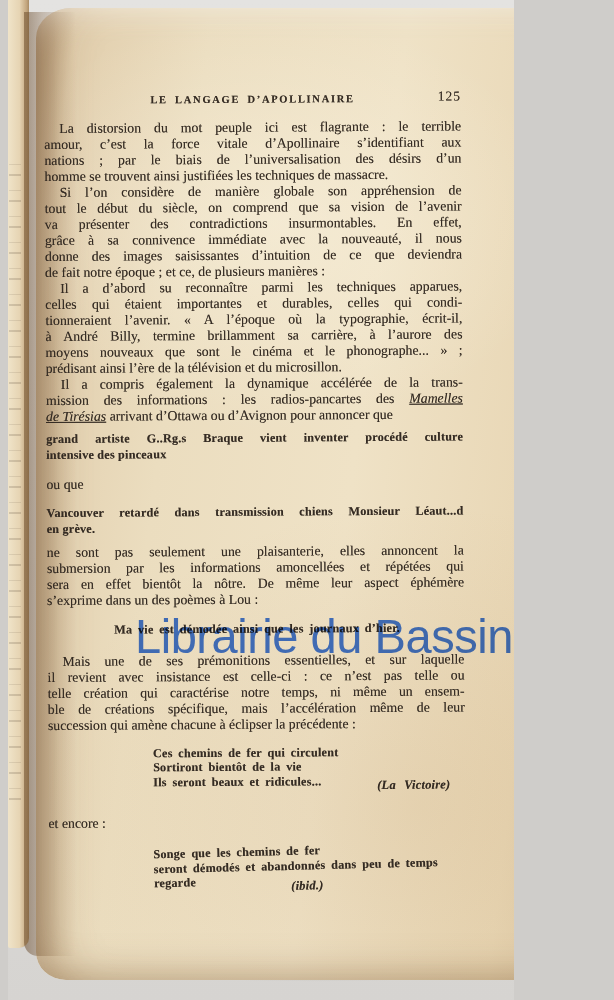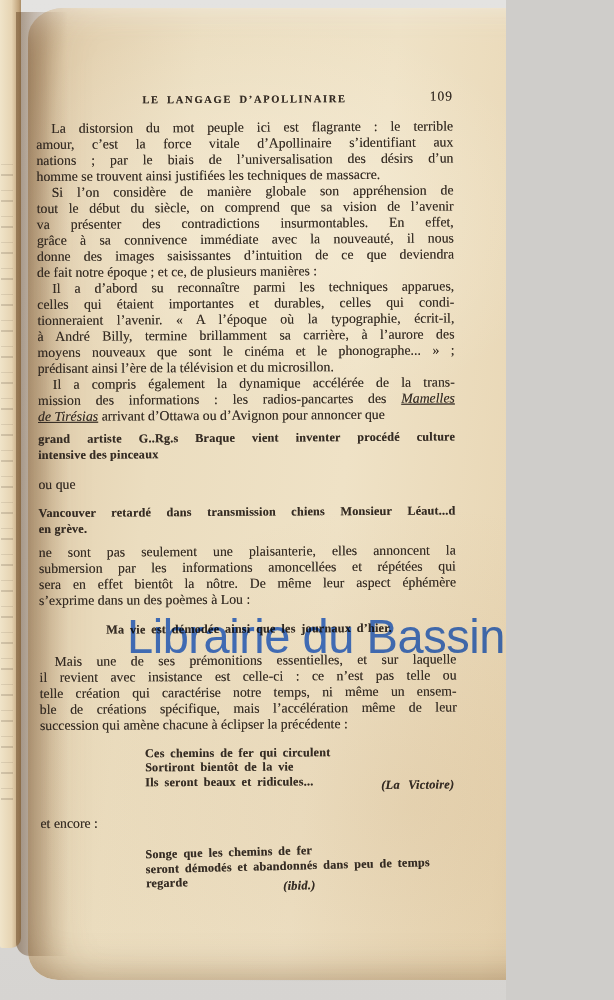--- a/index.html
+++ b/index.html
@@ -1,19 +1,20 @@
 <!DOCTYPE html>
 <html><head>
 <meta charset="utf-8">
 <style>
   html,body{margin:0;padding:0;background:#cfcdca;}
   #stage{
     position:relative;width:506px;height:1000px;overflow:hidden;
     background:linear-gradient(180deg,#e4e3e1 0%,#dedddb 55%,#d6d4d1 100%);
     font-family:"Liberation Serif",serif;
+    margin-left:8px;
   }
   
   #left-page{
     position:absolute;left:0;top:0;width:21px;height:948px;
     background:linear-gradient(90deg,#f0e4c9 0%,#e6d4b3 55%,#c3a67e 88%,#a98c66 100%);
     border-radius:0 0 10px 2px;
   }
   #left-page-marks{
     position:absolute;left:1px;top:160px;width:12px;height:640px;opacity:.30;filter:blur(.6px);
     background:repeating-linear-gradient(0deg,rgba(55,40,25,.55) 0 2px,transparent 2px 11px,rgba(55,40,25,.35) 11px 12px,transparent 12px 26px);
@@ -80,21 +81,21 @@
   .block.verse{font-size:12.2px;font-weight:700;line-height:14.5px;word-spacing:2.5px;letter-spacing:.2px;}
   .block em{font-style:italic;text-decoration:underline;}
   .attr{position:absolute;font-style:italic;font-weight:600;font-size:12.5px;word-spacing:5px;}
   div.block:nth-of-type(5){margin-top:6px;}
   div.block:nth-of-type(6){margin-top:14px;}
   div.block:nth-of-type(7){margin-top:12px;}
   div.block:nth-of-type(8){margin-top:8px;}
   div.block:nth-of-type(9){margin-top:14px;margin-left:67px;}
   div.block:nth-of-type(10){margin-top:16px;}
   div.block:nth-of-type(11){margin-top:13px;margin-left:105px;}
-  div.block:nth-of-type(11) .attr{left:236px;top:33px;}
+  div.block:nth-of-type(11) .attr{left:224px;top:33px;}
   div.block:nth-of-type(12){margin-top:26px;}
   div.block:nth-of-type(13){margin-top:13px;margin-left:105px;transform:rotate(-1.1deg);}
   div.block:nth-of-type(13) .attr{left:137px;top:35px;}
   
   #watermark{
     position:absolute;left:127px;top:611px;z-index:30;
     font:49px/1.05 "Liberation Sans",sans-serif;white-space:nowrap;
     transform:scaleX(.96);transform-origin:left center;
     mix-blend-mode:multiply;opacity:.95;letter-spacing:-.5px;
   }
@@ -110,21 +111,21 @@
   <div id="page"></div>
   <div id="gutter"></div>
   <div id="page-edges"></div>
   <div id="edge-highlight"></div>
   <div id="jacket-marks-1" class="jacket-marks"></div>
   <div id="jacket-marks-2" class="jacket-marks"></div>
 
   <div id="textcol">
     <header id="page-header">
       <span id="running-title">LE LANGAGE D’APOLLINAIRE</span>
-      <span id="page-number">109</span>
+      <span id="page-number">125</span>
     </header>
 
   <div class="block body indent">
         <div class="line j">La distorsion du mot peuple ici est flagrante : le terrible</div>
         <div class="line j">amour, c’est la force vitale d’Apollinaire s’identifiant aux</div>
         <div class="line j">nations ; par le biais de l’universalisation des désirs d’un</div>
         <div class="line">homme se trouvent ainsi justifiées les techniques de massacre.</div>
       </div>
       <div class="block body indent">
         <div class="line j">Si l’on considère de manière globale son appréhension de</div>

